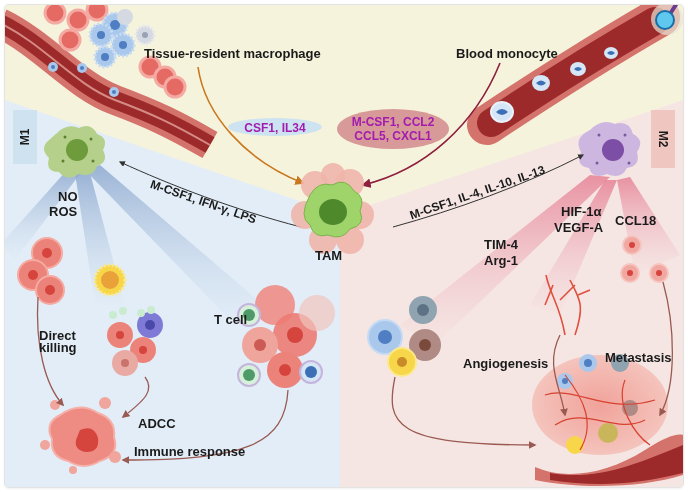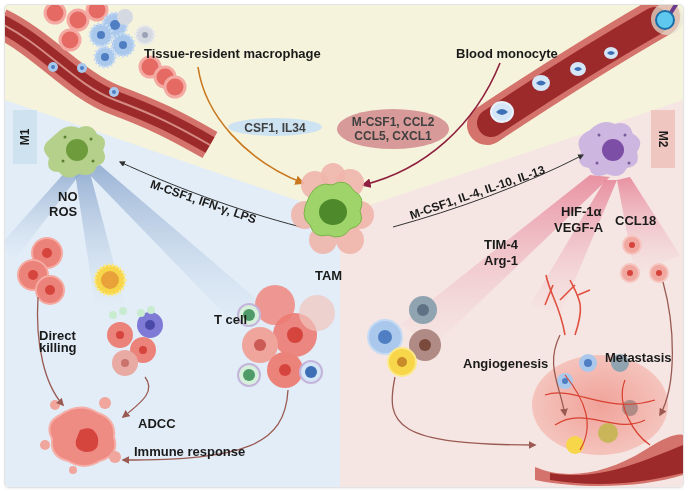--- a/index.html
+++ b/index.html
@@ -1,21 +1,21 @@
 <!DOCTYPE html>
 <html><head>
 <meta charset="utf-8">
 <style>
   html,body{margin:0;padding:0;background:#ffffff;}
   body{width:688px;height:492px;position:relative;overflow:hidden;font-family:"Liberation Sans",sans-serif;}
   #frame{position:absolute;left:5px;top:5px;width:678px;height:482px;border-radius:4px;overflow:hidden;box-shadow:0 0 0 1px #e3e3e3, 0 1px 3px rgba(0,0,0,0.12);background:#f6f3dc;}
   svg#diagram{position:absolute;left:0;top:0;}
   .lbl{position:absolute;font-weight:bold;color:#1a1a1a;font-size:13px;line-height:14px;white-space:nowrap;}
   .center{text-align:center;}
-  .pill{position:absolute;display:flex;align-items:center;justify-content:center;font-weight:bold;font-size:12px;color:#404040;text-align:center;line-height:14px;}
+  .pill{position:absolute;display:flex;align-items:center;justify-content:center;font-weight:bold;font-size:12px;color:#a21caf;text-align:center;line-height:14px;}
   .side-tag{position:absolute;display:flex;align-items:center;justify-content:center;font-weight:bold;font-size:12px;color:#1a1a1a;}
   .rot-ccw{transform:rotate(-90deg);}
   .rot-cw{transform:rotate(90deg);}
 </style>
 </head>
 <body>
 
 <div id="frame">
 <svg id="diagram" width="678" height="482" viewBox="0 0 678 482" xmlns="http://www.w3.org/2000/svg">
   <defs>
@@ -273,21 +273,21 @@
 <div class="side-tag" style="left:8px;top:105px;width:24px;height:54px;background:#cfe2f0;">
   <span class="rot-ccw">M1</span>
 </div>
 <div class="side-tag" style="left:646px;top:105px;width:24px;height:58px;background:#efc6c0;">
   <span class="rot-cw">M2</span>
 </div>
 
 <div class="lbl" style="left:148px;top:172px;transform:rotate(19deg);transform-origin:left top;font-size:12px;">M-CSF1, IFN-γ, LPS</div>
 <div class="lbl" style="left:403px;top:204px;transform:rotate(-19deg);transform-origin:left top;font-size:12px;">M-CSF1, IL-4, IL-10, IL-13</div>
 
-<div class="lbl center" style="left:310px;top:264px;">TAM</div>
+<div class="lbl center" style="left:310px;top:244px;">TAM</div>
 
 <div class="lbl center" style="left:53px;top:185px;">NO</div>
 <div class="lbl center" style="left:44px;top:200px;">ROS</div>
 
 <div class="lbl" style="left:34px;top:324px;">Direct</div>
 <div class="lbl" style="left:34px;top:336px;">killing</div>
 <div class="lbl" style="left:133px;top:385px;margin-top:27px;">ADCC</div>
 <div class="lbl" style="left:209px;top:296px;margin-top:12px;">T cell</div>
 <div class="lbl" style="left:129px;top:440px;">Immune response</div>
 

